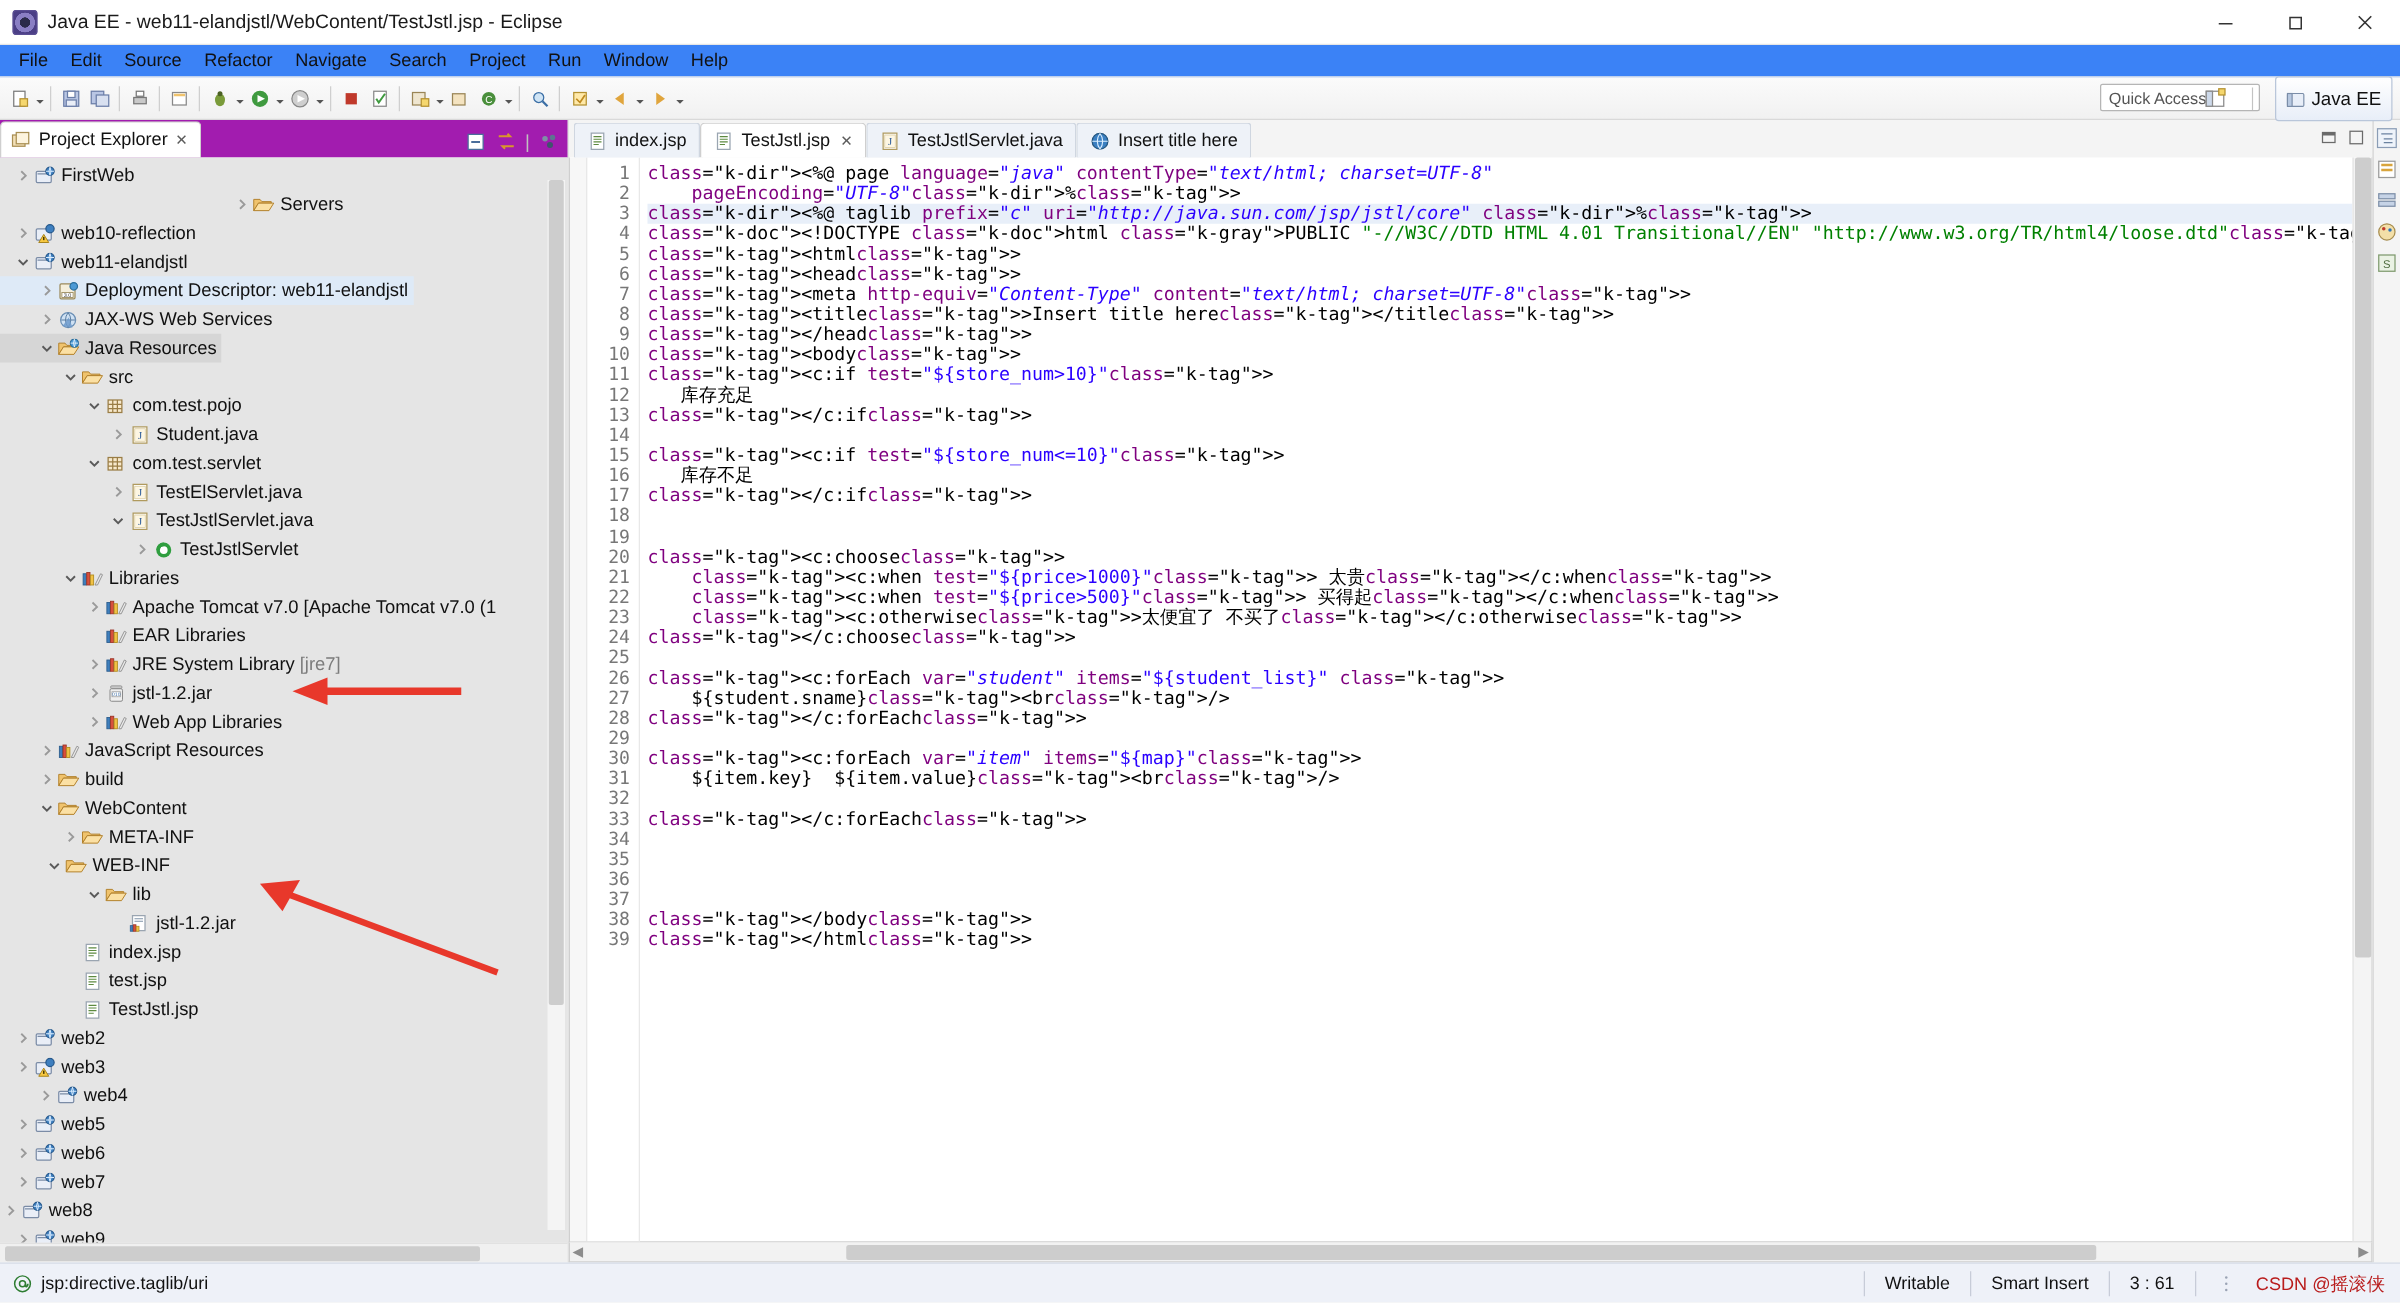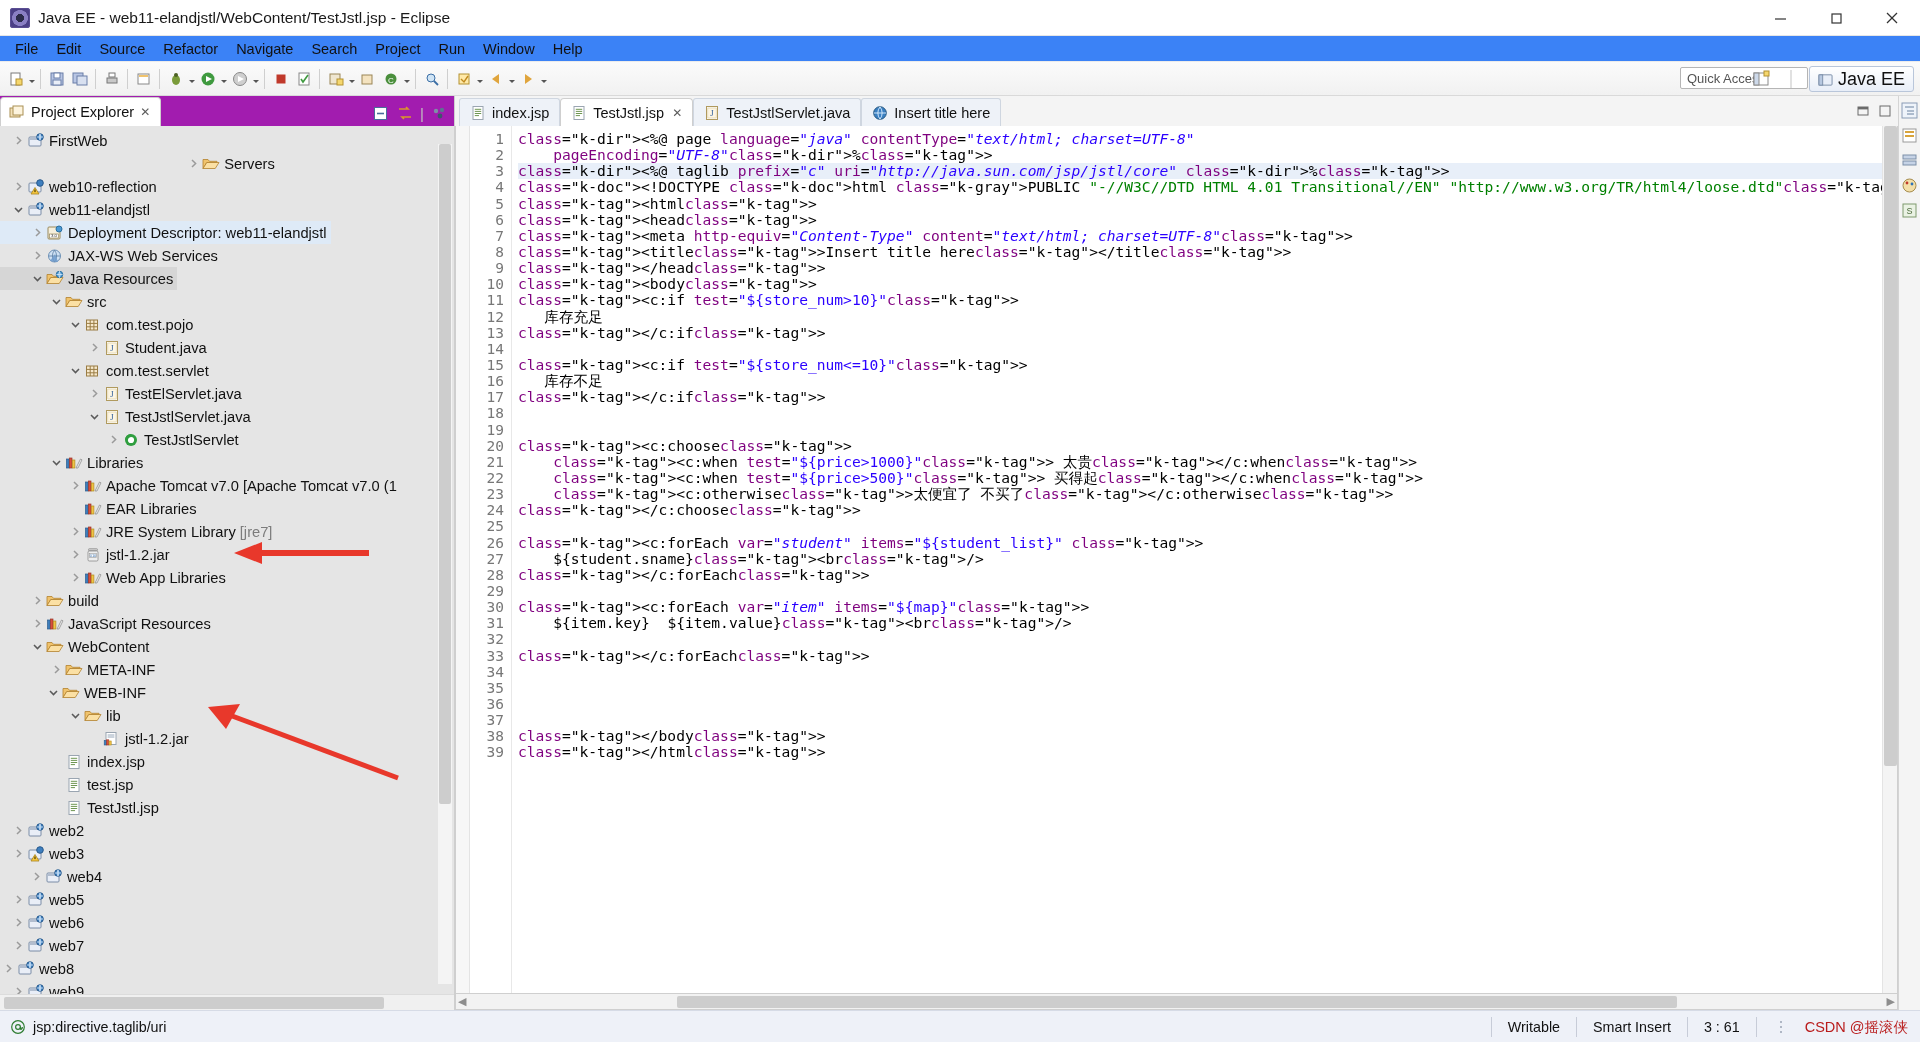--- a/index.html
+++ b/index.html
@@ -52,23 +52,23 @@
   .quick-access{
     position:absolute; right:112px; top:5px; width:128px;height:22px;
     border:1px solid #b5b5b5; background:#fff; border-radius:2px;
     font-size:13px; color:#555; padding:2px 6px; line-height:17px;
   }
   .perspective-bar{
     position:absolute;right:0;top:0;height:34px;display:flex;align-items:center;gap:6px;padding-right:6px;
   }
   .persp-btn{ width:24px;height:24px;display:flex;align-items:center;justify-content:center;}
   .persp-active{
-    display:flex;align-items:center;gap:5px;height:26px;padding:0 8px;
+    display:flex;align-items:center;gap:5px;height:36px;padding:0 8px;
     background:linear-gradient(#ffffff,#e8eef8); border:1px solid #b9c6da;border-radius:3px;
-    font-size:18px;color:#111;
+    font-size:15px;color:#111;
   }
   
   .workbench{ display:flex; height:calc(1042px - 36px - 26px - 34px - 32px); }
   
   .explorer{ width:455px; background:#fff; display:flex; flex-direction:column; border-right:1px solid #cfcfcf;}
   .view-tabbar{ height:30px; display:flex; align-items:flex-end; background:#a21caf; position:relative;}
   .view-tab{
     height:29px; display:flex;align-items:center;gap:6px;padding:0 10px 0 8px;
     background:#fff;border:1px solid #cfcfcf;border-bottom:none;border-radius:4px 4px 0 0;
     font-size:14.5px;color:#111;
@@ -673,71 +673,71 @@
           <span class="tlabel">Web App Libraries</span>
         </div>
         <div class="trow" style="padding-left: 29px;">
           <span class="twist">
             <svg width="11" height="11" viewBox="0 0 11 11">
               <polyline points="4,2 7.6,5.5 4,9" fill="none" stroke="#9a9a9a" stroke-width="1.5"></polyline>
             </svg>
           </span>
           <span class="ticon">
             <svg width="18" height="16" viewBox="0 0 18 16">
-              <path d="M1 12.5V3.5h5l1.5 1.8H15v1.2H4.8L1 12.5z" fill="#f0c36d" stroke="#b3822d" stroke-width=".8"></path>
-              <path d="M1 12.5L4.8 6.5H17l-3.8 6z" fill="#fbe0a4" stroke="#b3822d" stroke-width=".8"></path>
-            </svg>
-          </span>
-          <span class="tlabel">build</span>
-        </div>
-        <div class="trow" style="padding-left: 29px;">
-          <span class="twist">
-            <svg width="11" height="11" viewBox="0 0 11 11">
-              <polyline points="4,2 7.6,5.5 4,9" fill="none" stroke="#9a9a9a" stroke-width="1.5"></polyline>
-            </svg>
-          </span>
-          <span class="ticon">
-            <svg width="18" height="16" viewBox="0 0 18 16">
               <rect x="1.5" y="4" width="2.6" height="9" fill="#3f7fbd" stroke="#2c5c8c" stroke-width=".7"></rect>
               <rect x="4.4" y="3" width="2.6" height="10" fill="#d84f3c" stroke="#9b3427" stroke-width=".7"></rect>
               <rect x="7.3" y="5" width="2.6" height="8" fill="#f2c245" stroke="#b18c1e" stroke-width=".7"></rect>
               <path d="M11 13l4.5-9 1.5.8-4 8.2z" fill="#e9e9e9" stroke="#8a8a8a" stroke-width=".7"></path>
             </svg>
           </span>
           <span class="tlabel">JavaScript Resources</span>
         </div>
         <div class="trow" style="padding-left: 29px;">
           <span class="twist">
             <svg width="11" height="11" viewBox="0 0 11 11">
-              <polyline points="2,4 5.5,7.6 9,4" fill="none" stroke="#5a5a5a" stroke-width="1.5"></polyline>
+              <polyline points="4,2 7.6,5.5 4,9" fill="none" stroke="#9a9a9a" stroke-width="1.5"></polyline>
             </svg>
           </span>
           <span class="ticon">
             <svg width="18" height="16" viewBox="0 0 18 16">
               <path d="M1 12.5V3.5h5l1.5 1.8H15v1.2H4.8L1 12.5z" fill="#f0c36d" stroke="#b3822d" stroke-width=".8"></path>
               <path d="M1 12.5L4.8 6.5H17l-3.8 6z" fill="#fbe0a4" stroke="#b3822d" stroke-width=".8"></path>
             </svg>
           </span>
-          <span class="tlabel">WebContent</span>
-        </div>
-        <div class="trow" style="padding-left: 48px;">
-          <span class="twist">
-            <svg width="11" height="11" viewBox="0 0 11 11">
-              <polyline points="4,2 7.6,5.5 4,9" fill="none" stroke="#9a9a9a" stroke-width="1.5"></polyline>
+          <span class="tlabel">build</span>
+        </div>
+        <div class="trow" style="padding-left: 29px;">
+          <span class="twist">
+            <svg width="11" height="11" viewBox="0 0 11 11">
+              <polyline points="2,4 5.5,7.6 9,4" fill="none" stroke="#5a5a5a" stroke-width="1.5"></polyline>
             </svg>
           </span>
           <span class="ticon">
             <svg width="18" height="16" viewBox="0 0 18 16">
               <path d="M1 12.5V3.5h5l1.5 1.8H15v1.2H4.8L1 12.5z" fill="#f0c36d" stroke="#b3822d" stroke-width=".8"></path>
               <path d="M1 12.5L4.8 6.5H17l-3.8 6z" fill="#fbe0a4" stroke="#b3822d" stroke-width=".8"></path>
             </svg>
           </span>
+          <span class="tlabel">WebContent</span>
+        </div>
+        <div class="trow" style="padding-left: 48px;">
+          <span class="twist">
+            <svg width="11" height="11" viewBox="0 0 11 11">
+              <polyline points="4,2 7.6,5.5 4,9" fill="none" stroke="#9a9a9a" stroke-width="1.5"></polyline>
+            </svg>
+          </span>
+          <span class="ticon">
+            <svg width="18" height="16" viewBox="0 0 18 16">
+              <path d="M1 12.5V3.5h5l1.5 1.8H15v1.2H4.8L1 12.5z" fill="#f0c36d" stroke="#b3822d" stroke-width=".8"></path>
+              <path d="M1 12.5L4.8 6.5H17l-3.8 6z" fill="#fbe0a4" stroke="#b3822d" stroke-width=".8"></path>
+            </svg>
+          </span>
           <span class="tlabel">META-INF</span>
         </div>
-        <div class="trow" style="padding-left: 45px;">
+        <div class="trow" style="padding-left: 35px;">
           <span class="twist">
             <svg width="11" height="11" viewBox="0 0 11 11">
               <polyline points="2,4 5.5,7.6 9,4" fill="none" stroke="#5a5a5a" stroke-width="1.5"></polyline>
             </svg>
           </span>
           <span class="ticon">
             <svg width="18" height="16" viewBox="0 0 18 16">
               <path d="M1 12.5V3.5h5l1.5 1.8H15v1.2H4.8L1 12.5z" fill="#f0c36d" stroke="#b3822d" stroke-width=".8"></path>
               <path d="M1 12.5L4.8 6.5H17l-3.8 6z" fill="#fbe0a4" stroke="#b3822d" stroke-width=".8"></path>
             </svg>

